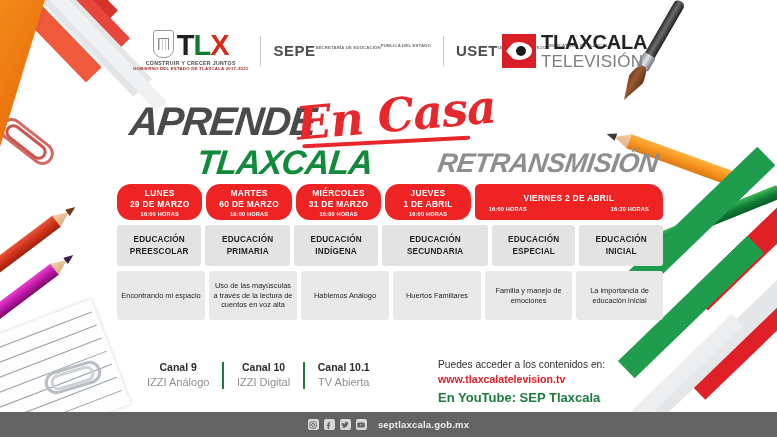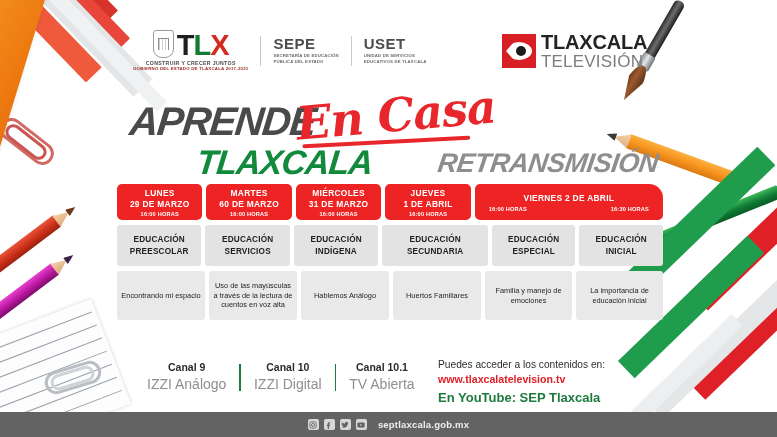--- a/index.html
+++ b/index.html
@@ -47,21 +47,21 @@
   .tlx-block{display:flex;align-items:flex-end;gap:4px;text-align:right;}
   .shield{width:19px;height:26px;background:#fff;border:1.4px solid #9a9a9a;
      border-radius:3px 3px 9px 9px;position:relative;display:flex;align-items:center;justify-content:center;}
   .shield:before{content:"";width:9px;height:11px;border:1.2px solid #8d8d8d;border-bottom:none;
      background:repeating-linear-gradient(90deg,#cfcfcf 0 1px,#fff 1px 3px);}
   .tlx-text{font-weight:bold;font-size:29px;letter-spacing:-1px;line-height:.82;}
   .tlx-text .t{color:#1f1f1f;} .tlx-text .l{color:#127a33;} .tlx-text .x{color:#d52b1e;}
   .tlx-sub{font-size:5.2px;font-weight:bold;letter-spacing:.35px;color:#4a4a4a;margin-top:2px;white-space:nowrap;}
   .tlx-sub2{font-size:4.4px;font-weight:bold;letter-spacing:.2px;color:#9c2a22;white-space:nowrap;}
   .divider{width:1px;height:30px;background:#c8c8c8;margin:0 12px;}
-  .sep-block{display:flex;flex-direction:column;justify-content:center;}
+  .sep-block{display:flex;justify-content:center;}
   .sep-title{font-size:15px;font-weight:bold;color:#4d4d4d;letter-spacing:.5px;line-height:1;}
   .sep-sub{font-size:4.3px;font-weight:bold;color:#6d6d6d;line-height:1.35;letter-spacing:.15px;margin-top:2px;white-space:nowrap;}
 
   .tvlogo{position:absolute;left:502px;top:32px;display:flex;align-items:center;gap:5px;}
   .tvmark{width:34px;height:34px;background:#d81f26;position:relative;overflow:hidden;}
   .tvmark .eye{position:absolute;left:4px;top:8px;width:26px;height:18px;border-radius:50%;
      background:#fff;clip-path:polygon(0 50%,30% 0,100% 0,100% 100%,30% 100%);}
   .tvmark .pupil{position:absolute;left:14px;top:12px;width:10px;height:10px;border-radius:50%;background:#1b1b1b;}
   .tvname{line-height:1;}
   .tvname .a{font-size:20px;font-weight:bold;color:#232323;letter-spacing:-.2px;display:block;}
@@ -77,38 +77,38 @@
   .t-tlaxcala{position:absolute;left:197px;top:143px;font-size:34px;font-weight:bold;color:#128a3c;
      font-style:italic;letter-spacing:-1px;transform:skewX(-6deg);}
   .t-retrans{position:absolute;left:438px;top:148px;font-size:27px;font-weight:bold;color:#8e8e8e;
      font-style:italic;letter-spacing:-.5px;transform:skewX(-8deg);}
 
   
   .table{position:absolute;left:117px;top:184px;width:546px;}
   .row{display:flex;gap:4px;}
   .row+.row{margin-top:5px;}
   .cell{box-sizing:border-box;}
-  .dayhead{background:#ee2324;color:#fff;border-radius:5px;padding:5px 2px 4px;text-align:center;
+  .dayhead{background:#ee2324;color:#fff;border-radius:14px;padding:5px 2px 4px;text-align:center;
      display:flex;flex-direction:column;justify-content:center;height:36px;}
   .dayhead .d1{font-size:8.4px;font-weight:bold;letter-spacing:.3px;line-height:1.22;}
   .dayhead .times{display:flex;justify-content:center;gap:0;margin-top:2px;}
   .dayhead .tm{font-size:5.6px;font-weight:bold;letter-spacing:.2px;}
   .dayhead.wide .times{justify-content:space-between;padding:0 12px;}
   .lvl{background:#e3e3e3;border-radius:3px;height:41px;display:flex;align-items:center;
      justify-content:center;text-align:center;}
   .lvl span{font-size:8.2px;font-weight:bold;color:#1e1e1e;line-height:1.35;letter-spacing:.2px;}
   .topic{background:#e9e9e9;border-radius:3px;height:49px;display:flex;align-items:center;
      justify-content:center;text-align:center;padding:0 4px;}
   .topic span{font-size:7.4px;color:#242424;line-height:1.35;}
 
   
   .channels{position:absolute;left:134px;top:360px;display:flex;align-items:center;}
   .chan{text-align:center;padding:0 13px;}
   .chan .n{font-size:10.5px;font-weight:bold;color:#2b2b2b;line-height:1.45;}
-  .chan .s{font-size:14px;color:#8f8f8f;line-height:1.35;}
+  .chan .s{font-size:11px;color:#8f8f8f;line-height:1.35;}
   .vline{width:1.6px;height:27px;background:#1d7b3e;}
 
   .access{position:absolute;left:438px;top:357px;line-height:1.5;}
   .access .l1{font-size:10.2px;color:#2d2d2d;}
   .access .l2{font-size:10.6px;font-weight:bold;color:#e02027;}
   .access .l3{font-size:13px;font-weight:bold;color:#1d7b3e;}
 
   
   .footer{position:absolute;left:0;right:0;bottom:0;height:25px;background:#636363;
      display:flex;align-items:center;justify-content:center;gap:5px;}
@@ -287,21 +287,21 @@
           <span class="tm">16:30 HORAS</span>
         </div>
       </div>
     </div>
 
     <div class="row">
       <div class="cell lvl" style="width:88px">
           <span>EDUCACIÓN PREESCOLAR</span>
         </div>
       <div class="cell lvl" style="width:88px">
-          <span>EDUCACIÓN SERVICIOS</span>
+          <span>EDUCACIÓN PRIMARIA</span>
         </div>
       <div class="cell lvl" style="width:88px">
           <span>EDUCACIÓN INDÍGENA</span>
         </div>
       <div class="cell lvl" style="width:110px">
           <span>EDUCACIÓN SECUNDARIA</span>
         </div>
       <div class="cell lvl" style="width:87px">
           <span>EDUCACIÓN ESPECIAL</span>
         </div>

